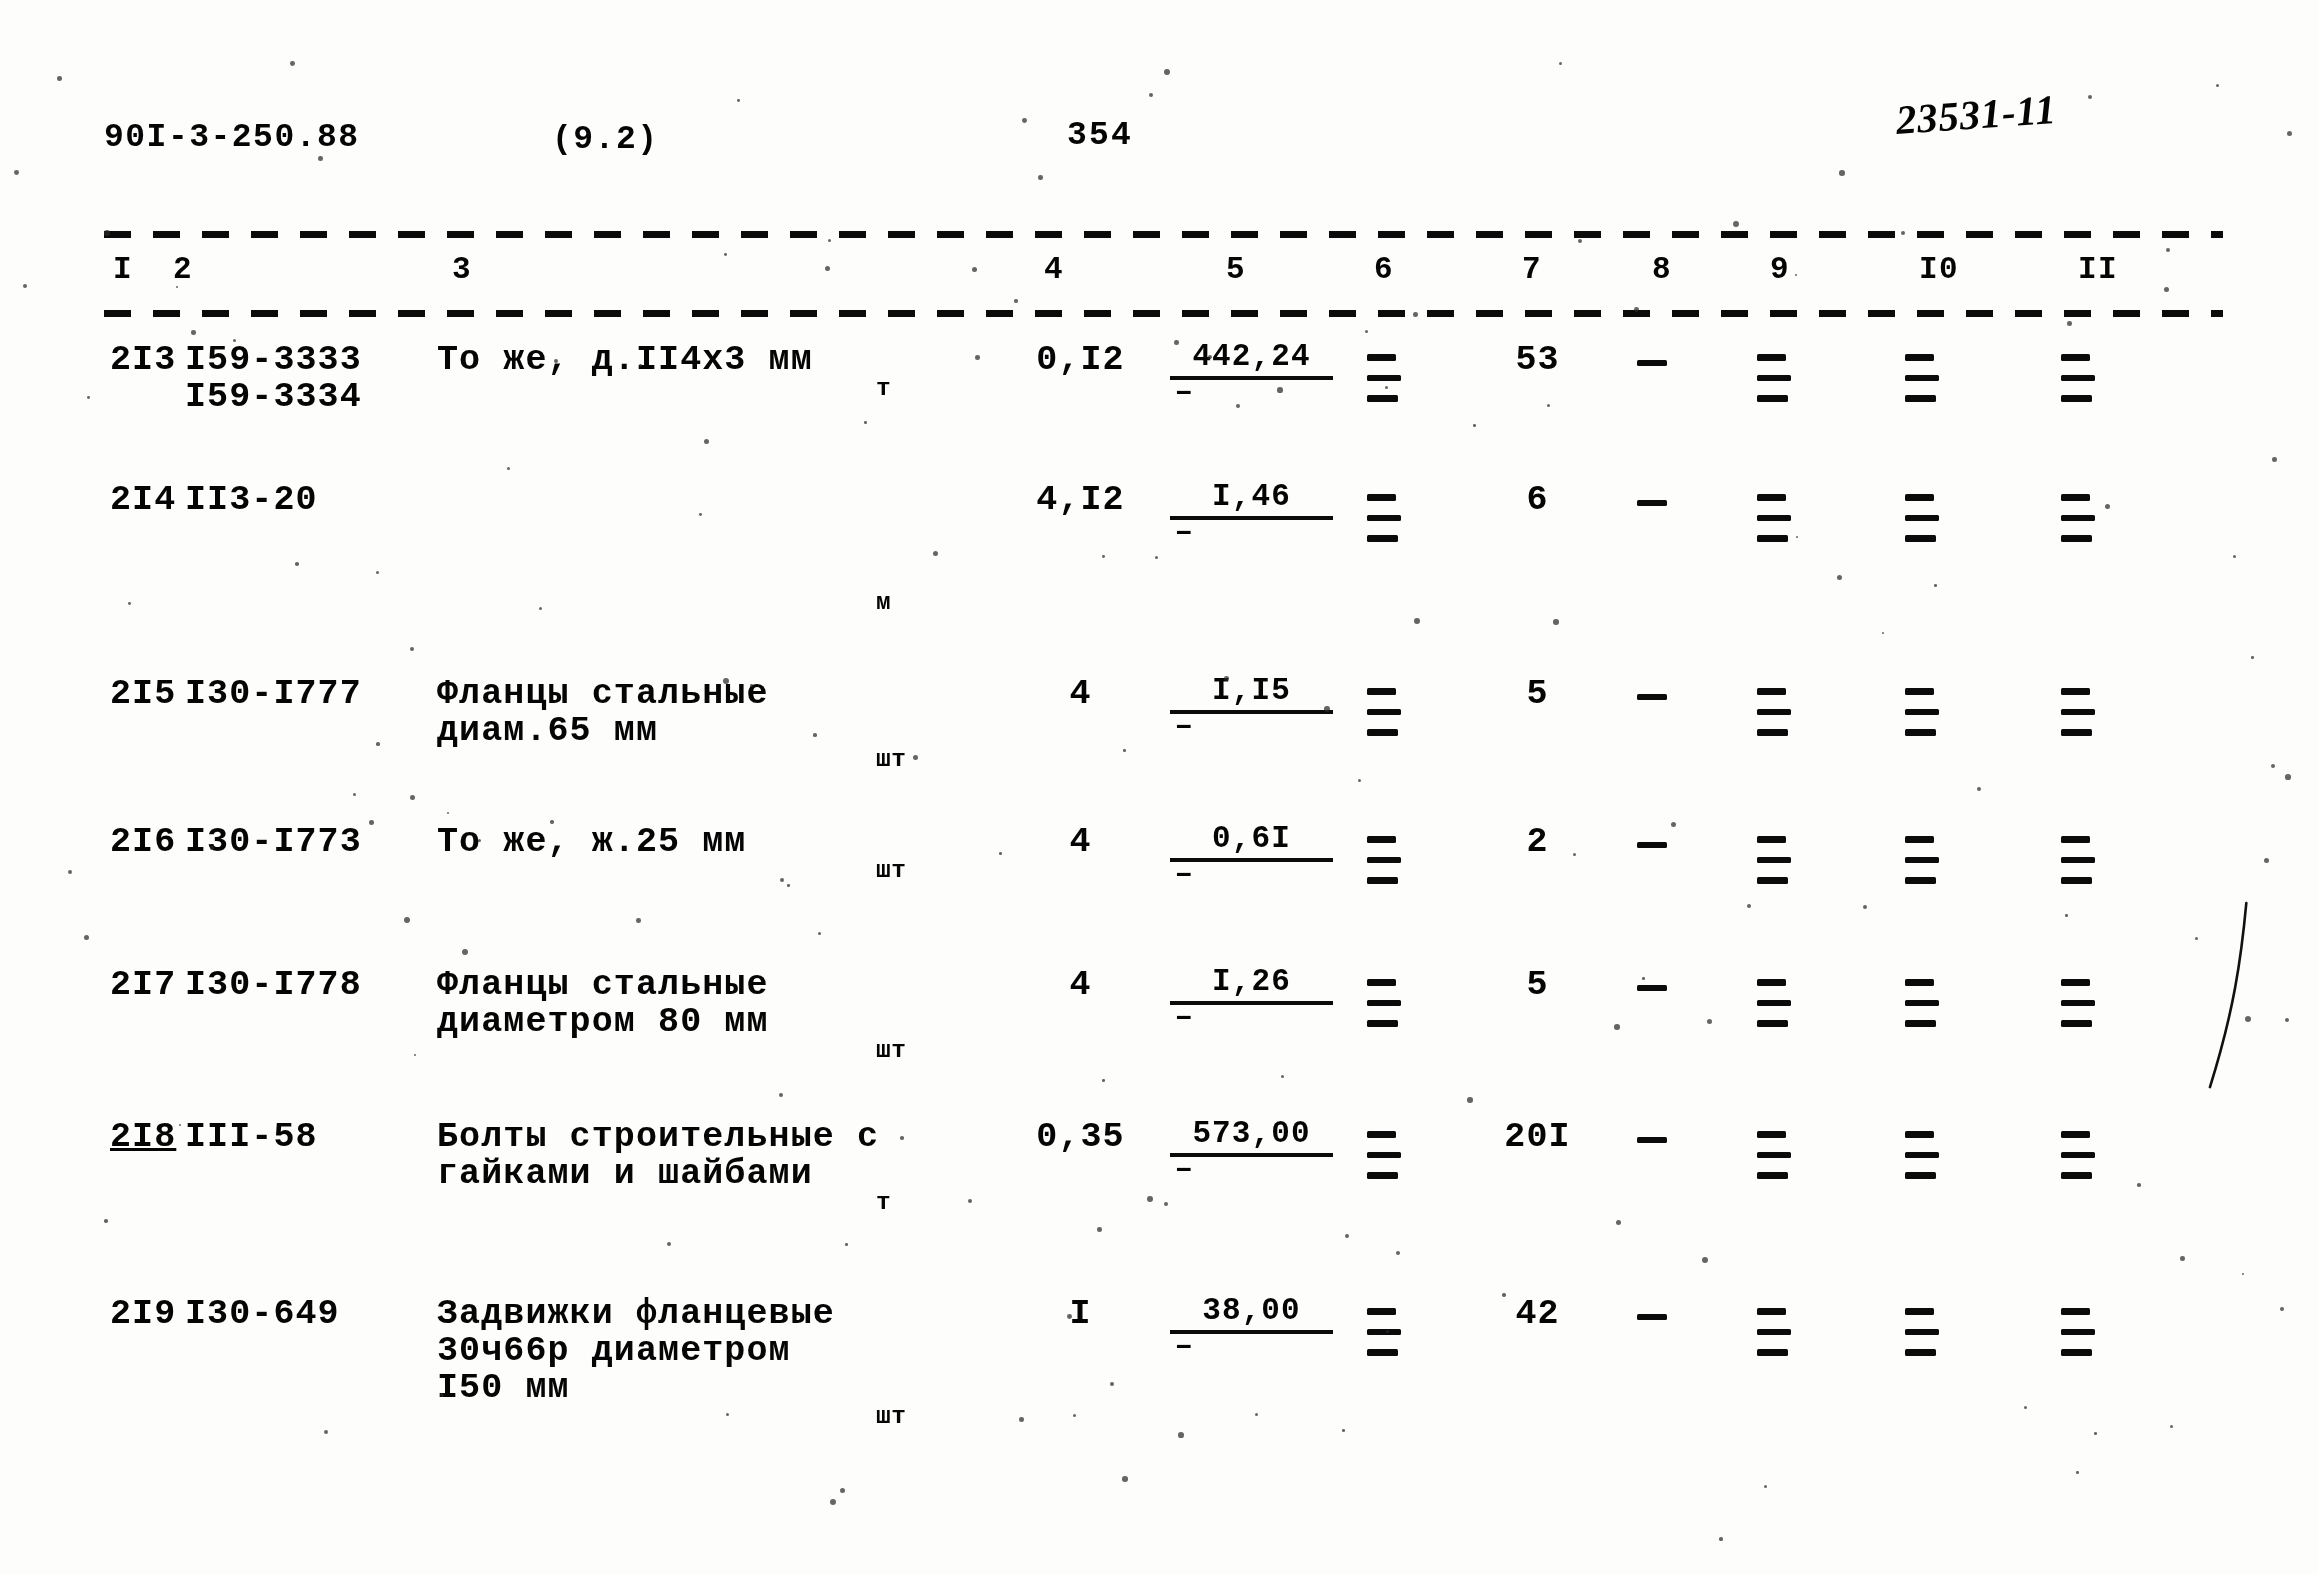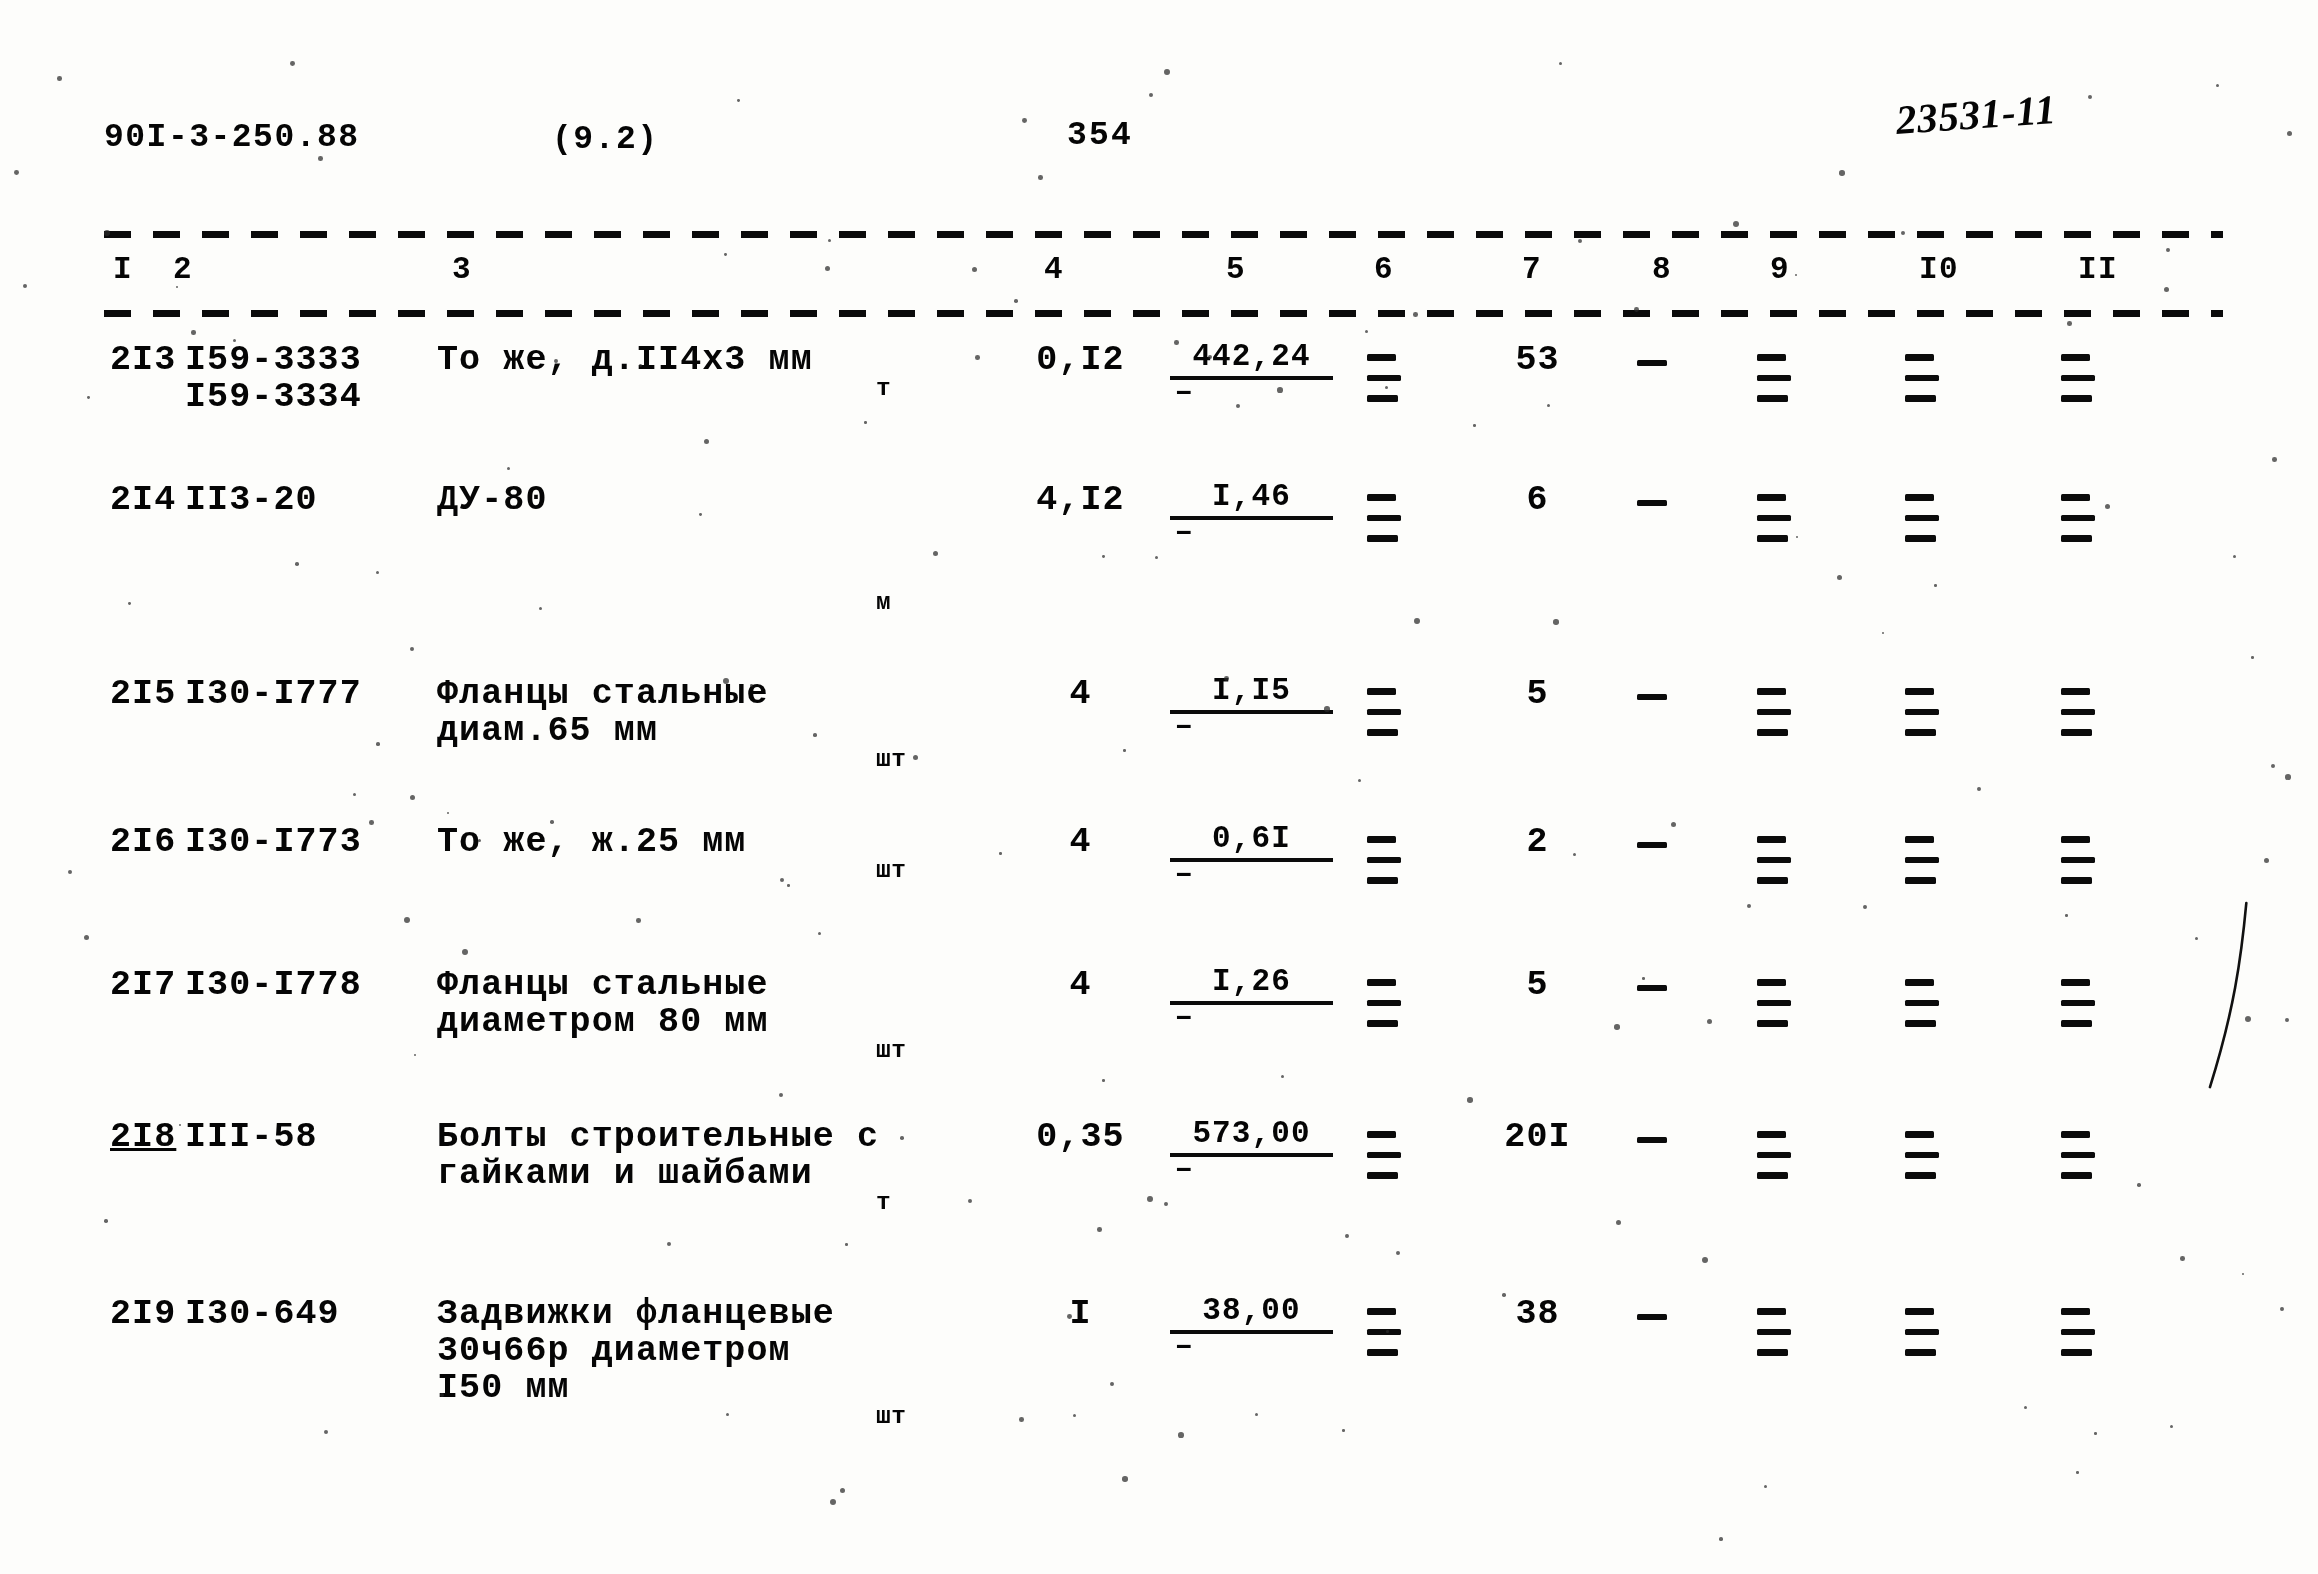--- a/index.html
+++ b/index.html
@@ -208,21 +208,21 @@
         </div>
         <div class="tri" style="left: 2061px; top: 12px;">
           <i></i>
           <i></i>
           <i></i>
         </div>
       </div>
       <div class="row" style="top: 482px;">
         <div class="cell c-num" style="left: 110px;">2I4</div>
         <div class="cell c-code"><span class="desc-line">II3-20</span></div>
-        <div class="cell c-desc"><span class="desc-line">ДУ-80</span></div>
+        <div class="cell c-desc"></div>
         <div class="cell c-unit" style="left: 876px; top: 102px;">м</div>
         <div class="cell c-qty" style="left: 1021px; width: 119px;">4,I2</div>
         <div class="frac" style="left: 1170px; top: -3px; width: 163px;">
           <span class="top">I,46</span>
           <span class="bot">–</span>
         </div>
         <div class="tri" style="left: 1367px; top: 12px;">
           <i></i>
           <i></i>
           <i></i>
@@ -385,21 +385,21 @@
         <div class="cell c-qty" style="left: 1021px; width: 119px;">I</div>
         <div class="frac" style="left: 1170px; top: -3px; width: 163px;">
           <span class="top">38,00</span>
           <span class="bot">–</span>
         </div>
         <div class="tri" style="left: 1367px; top: 12px;">
           <i></i>
           <i></i>
           <i></i>
         </div>
-        <div class="cell c-col7" style="left: 1478px; width: 119px;">38</div>
+        <div class="cell c-col7" style="left: 1478px; width: 119px;">42</div>
         <div class="dash" style="left: 1637px; top: 18px;"></div>
         <div class="tri" style="left: 1757px; top: 12px;">
           <i></i>
           <i></i>
           <i></i>
         </div>
         <div class="tri" style="left: 1905px; top: 12px;">
           <i></i>
           <i></i>
           <i></i>

